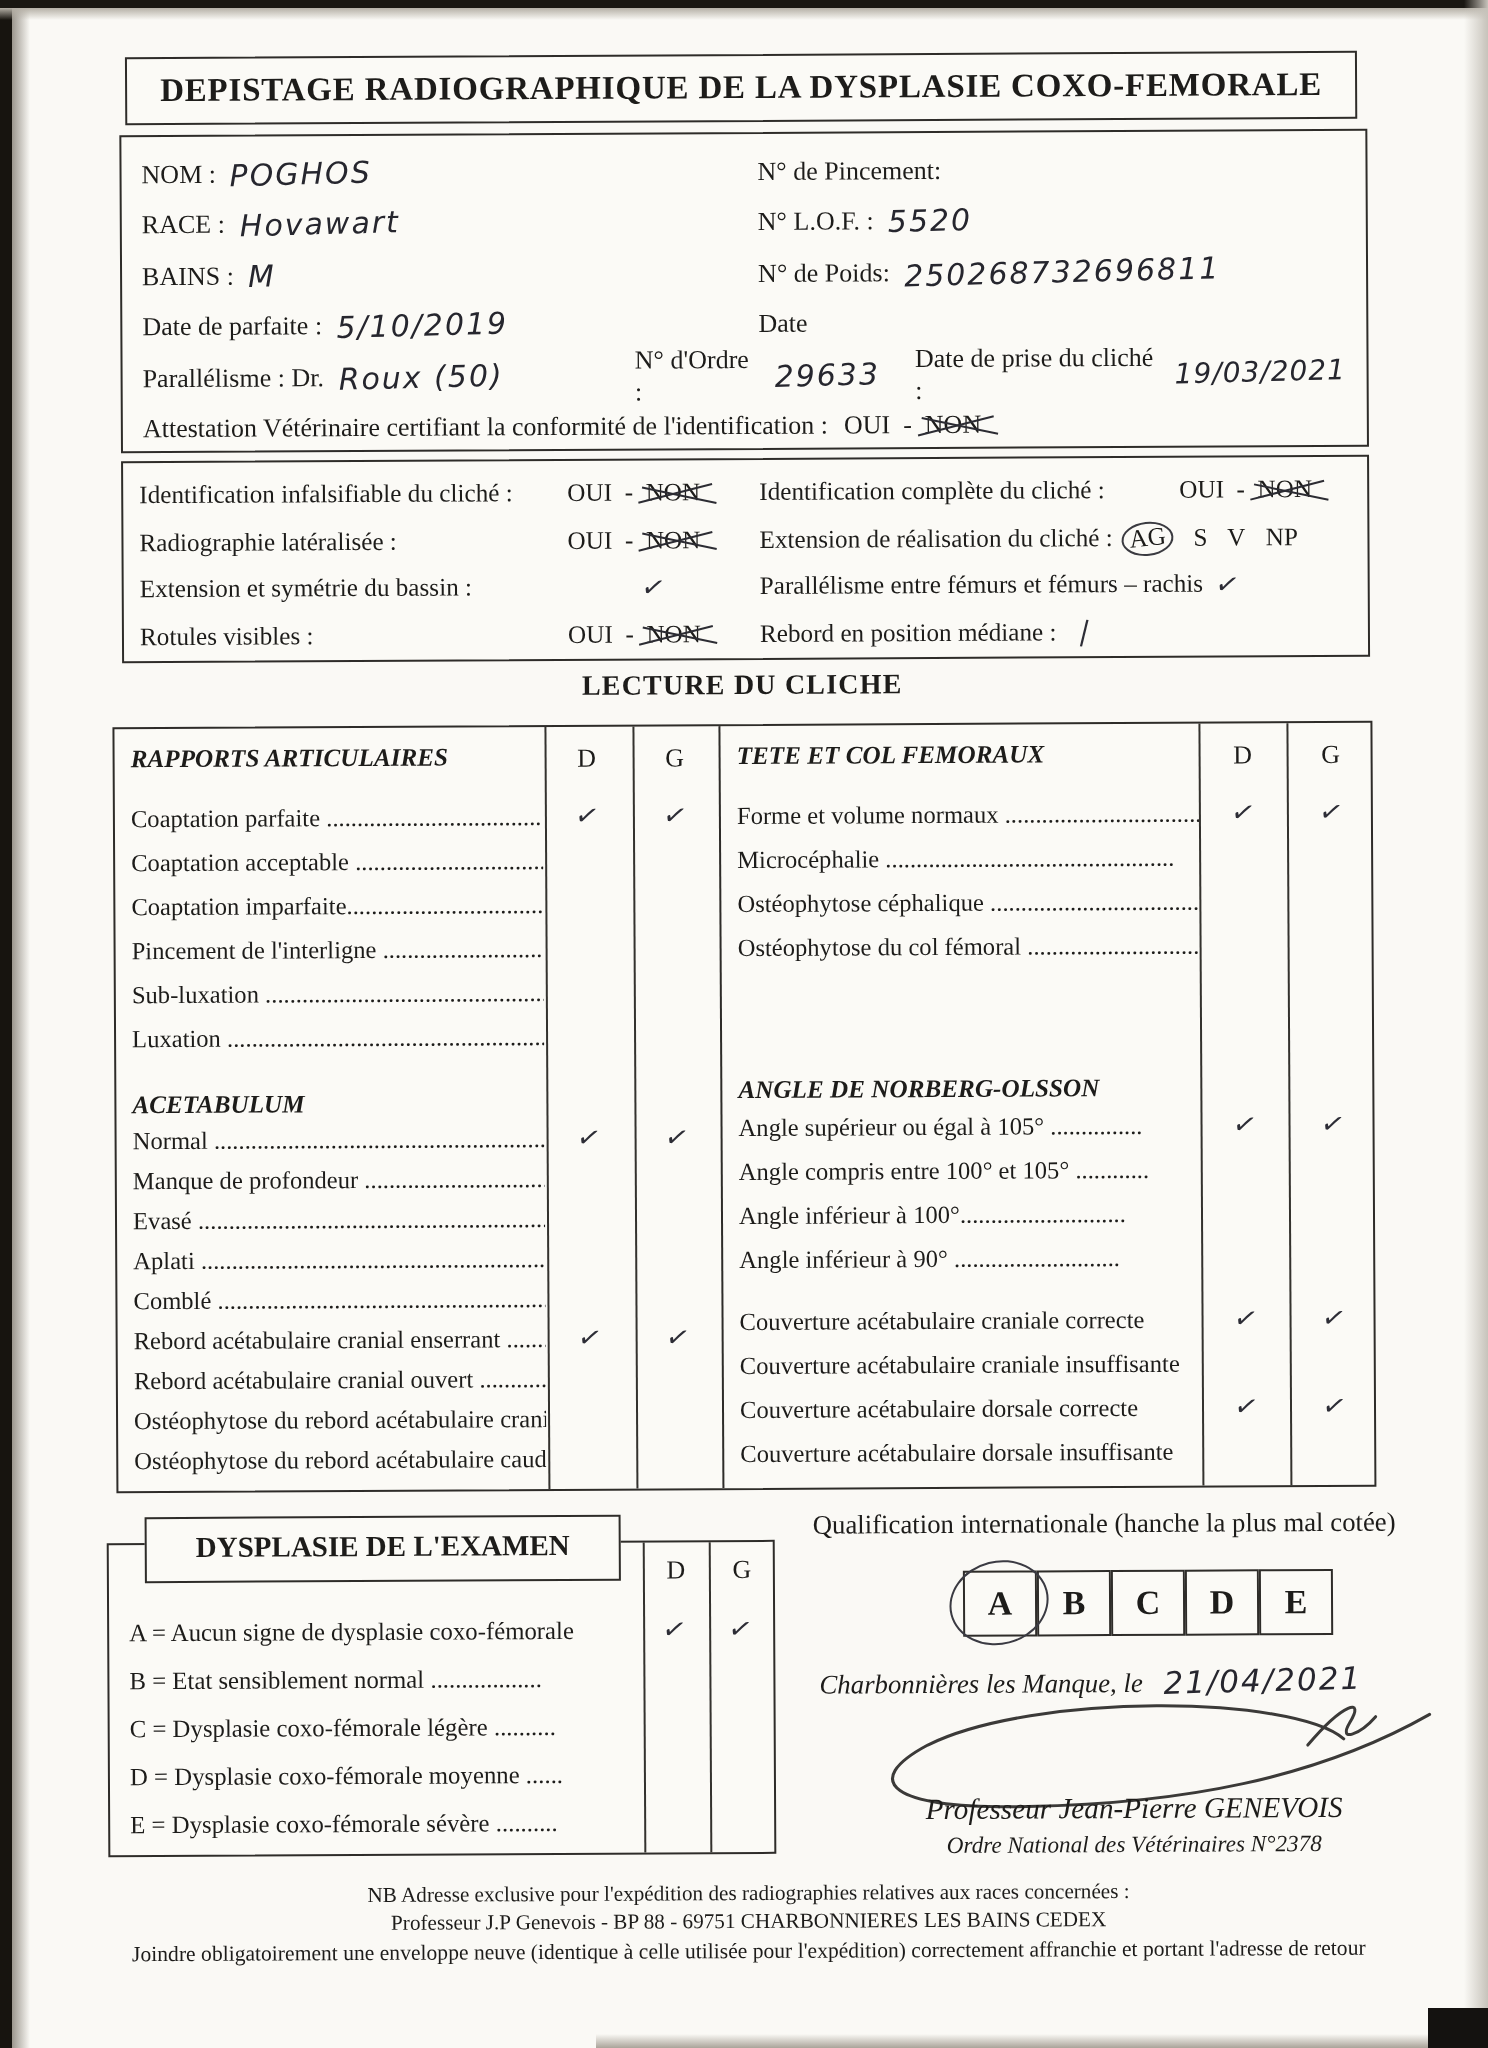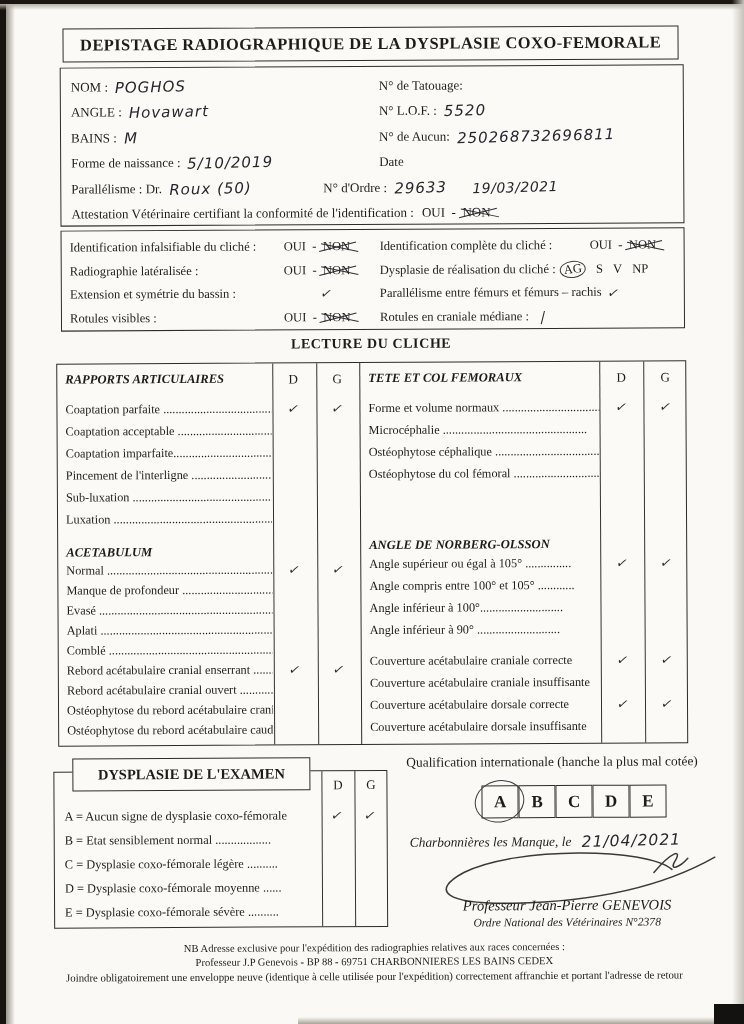--- a/index.html
+++ b/index.html
@@ -98,52 +98,53 @@
   <div class="box titlebox">
     <span>DEPISTAGE RADIOGRAPHIQUE DE LA DYSPLASIE COXO-FEMORALE</span>
   </div>
 
   <div class="box idbox">
     <div class="idrow">
       <div class="idleft">
         <span>NOM :</span>
         <span class="hand">POGHOS</span>
       </div>
-      <span>N° de Tatouage:</span>
+      <span>N° de Pincement:</span>
     </div>
     <div class="idrow">
       <div class="idleft">
-        <span>ANGLE :</span>
+        <span>RACE :</span>
         <span class="hand">Hovawart</span>
       </div>
       <span>N° L.O.F. :</span>
       <span class="hand">5520</span>
     </div>
     <div class="idrow">
       <div class="idleft">
         <span>BAINS :</span>
         <span class="hand">M</span>
       </div>
-      <span>N° de Aucun:</span>
+      <span>N° de Poids:</span>
       <span class="hand">250268732696811</span>
     </div>
     <div class="idrow">
       <div class="idleft">
-        <span>Forme de naissance :</span>
+        <span>Date de parfaite :</span>
         <span class="hand">5/10/2019</span>
       </div>
       <span>Date</span>
     </div>
     <div class="idrow">
       <div class="idleft" style="width:252px;">
         <span>Parallélisme : Dr.</span>
         <span class="hand">Roux (50)</span>
       </div>
       <span>N° d'Ordre :</span>
       <span class="hand" style="margin-right:18px;">29633</span>
+      <span>Date de prise du cliché :</span>
       <span class="hand small">19/03/2021</span>
     </div>
     <div class="idrow">
       <span>Attestation Vétérinaire certifiant la conformité de l'identification :</span>
       <span class="ouinon" style="margin-left:8px;">
         <span>OUI</span>
         &nbsp;<span>-</span>&nbsp;
         <span class="strike">NON</span>
       </span>
     </div>
@@ -175,34 +176,34 @@
       </div>
     </div>
     <div class="qcol r">
       <div class="qrow">
         <span class="qlabel">Identification complète du cliché :</span>
         <span class="qval"><span>OUI</span>
           &nbsp;<span>-</span>&nbsp;
           <span class="strike">NON</span></span>
       </div>
       <div class="qrow">
-        <span>Dysplasie de réalisation du cliché :</span>
+        <span>Extension de réalisation du cliché :</span>
         <span class="condset" style="margin-left:4px;">
           <span class="circled">AG</span>
           <span>S</span>
           <span>V</span>
           <span>NP</span>
         </span>
       </div>
       <div class="qrow">
         <span>Parallélisme entre fémurs et fémurs – rachis</span>
         <span class="mark" style="margin-left:6px;">✓</span>
       </div>
       <div class="qrow">
-        <span>Rotules en craniale médiane :</span>
+        <span>Rebord en position médiane :</span>
         <span class="mark" style="margin-left:12px;">|</span>
       </div>
     </div>
   </div>
 
   <div class="lecture">LECTURE DU CLICHE</div>
 
   <div class="box maintable">
     <div class="half l">
       <div class="vline v1"></div>

